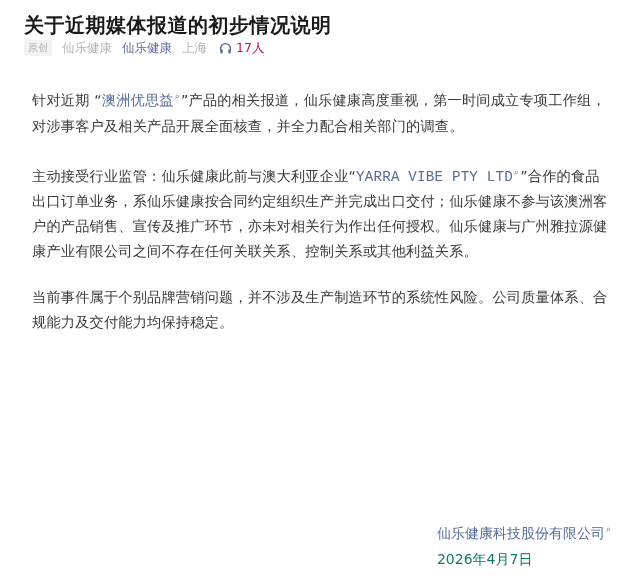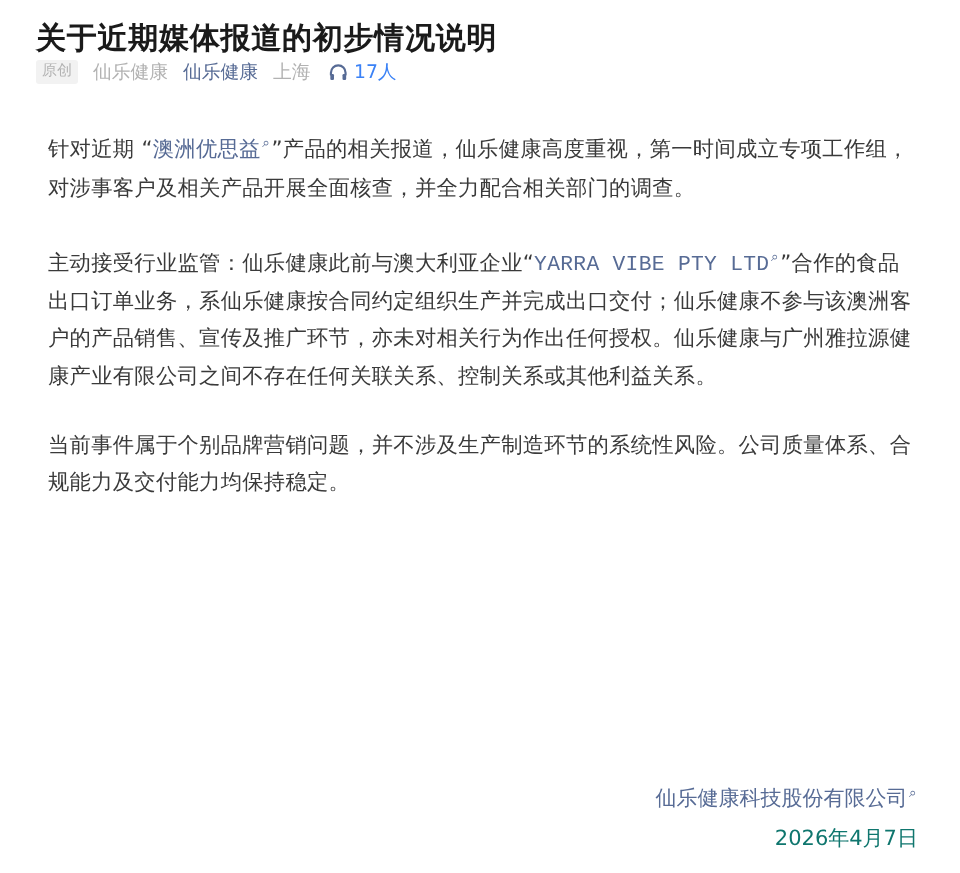--- a/index.html
+++ b/index.html
@@ -5,27 +5,27 @@
     html, body { margin: 0; padding: 0; background: #ffffff; }
     body { width: 640px; height: 582px; overflow: hidden; font-family: "DejaVu Sans", "Liberation Sans", sans-serif; color: #333333; }
     .article { position: relative; padding: 0 24px 0 24px; }
     .title { font-size: 20px; font-weight: bold; color: #1a1a1a; margin: 0; padding-top: 12px; line-height: 26px; letter-spacing: 0.5px; }
     .meta { display: flex; align-items: center; font-size: 12.5px; height: 20px; }
     .badge { background: #f2f2f2; color: #b2b2b2; font-size: 10px; padding: 2px 4px; border-radius: 2px; margin-right: 10px; line-height: 12px; }
     .author { color: #b2b2b2; margin-right: 10px; }
     .account { color: #576b95; margin-right: 10px; }
     .date { color: #b2b2b2; margin-right: 10px; }
     .loc { color: #b2b2b2; margin-right: 12px; }
-    .listen { color: #3b82f6; display: flex; align-items: center; }
+    .listen { color: #be185d; display: flex; align-items: center; }
     .listen svg { margin-right: 4px; }
     .body { margin-top: 26px; padding-left: 8px; padding-right: 4px; }
     .para { font-size: 14.2px; line-height: 25px; margin: 0 0 21px 0; color: #3a3a3a; letter-spacing: 0.2px; }
     .link { color: #576b95; font-family: Liberation Mono, monospace; }
     .search-icon { display: inline-block; vertical-align: super; font-size: 9px; color: #576b95; margin: 0 1px; }
-    .sign { position: absolute; right: 28px; top: 516px; text-align: right; font-size: 14px; line-height: 26px; }
+    .sign { position: absolute; right: 28px; top: 516px; text-align: left; font-size: 14px; line-height: 26px; }
     .sign-company { color: #576b95; }
     .sign-date { color: #0f766e; }
   </style>
 </head>
 <body>
 
 <div class="article">
   <h1 class="title">关于近期媒体报道的初步情况说明</h1>
 
   <div class="meta">

